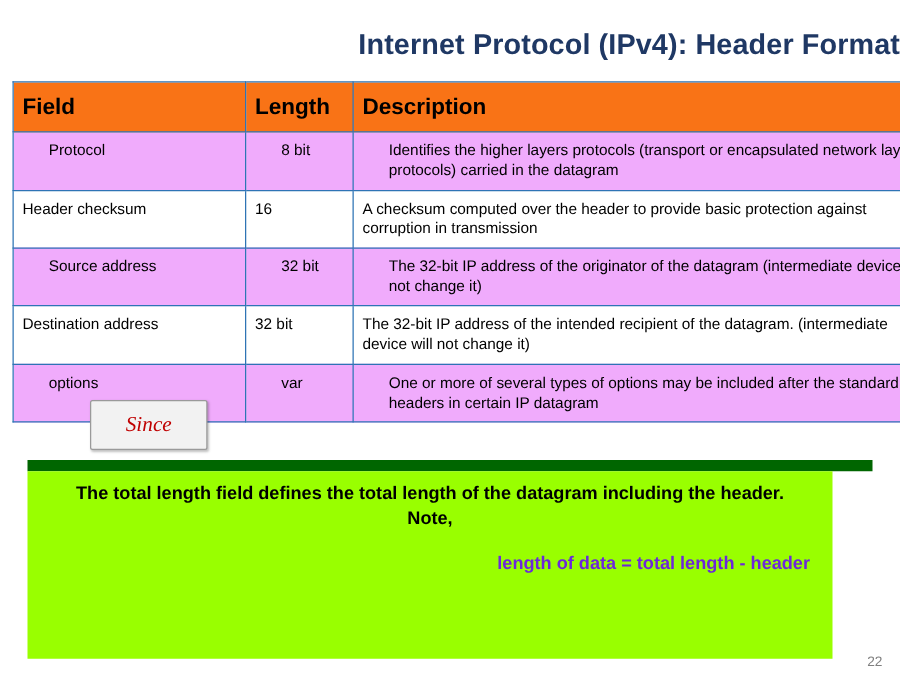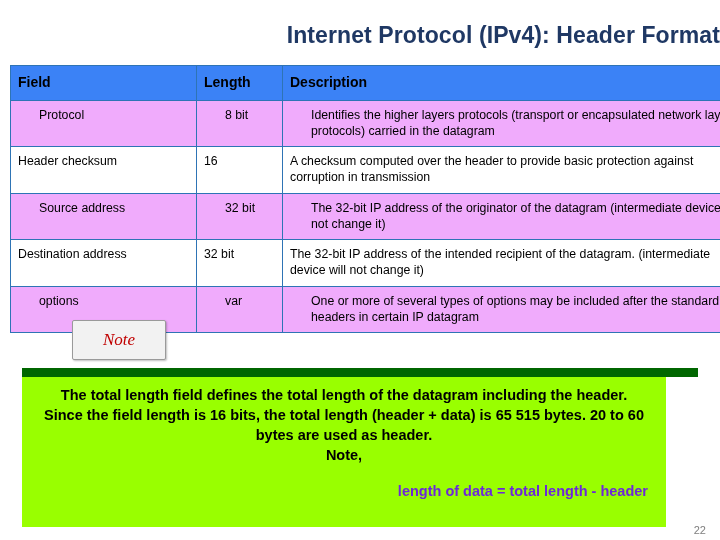--- a/index.html
+++ b/index.html
@@ -46,22 +46,22 @@
     padding: 7px 6px 7px 7px;
     font-size: 12.3px;
     color: #000000;
     line-height: 1.28;
     text-align: left;
     font-weight: normal;
   }
 
   table.hdr-table tr.header-row td {
     font-weight: bold;
-    background: #3b82f6;
-    font-size: 14px;
+    background: #f97316;
+    font-size: 18px;
     padding-top: 8px;
     padding-bottom: 8px;
   }
 
   table.hdr-table tr.alt td {
     background: #f0abfc;
     padding-left: 28px;
   }
 
   table.hdr-table tr.plain td {
@@ -177,25 +177,24 @@
       <tr class="alt">
         <td>options</td>
         <td>var</td>
         <td class="desc-cell">One or more of several types of options may be included after the standard headers in certain IP datagram</td>
       </tr>
     </tbody>
   </table>
 </div>
 
 <div class="note-box">
-  <span class="note-text">Note</span>
+  <span class="note-text">Since</span>
 </div>
 
 <div class="green-bar"></div>
 
 <div class="green-box">
   <p>The total length field defines the total length of the datagram including the header.</p>
-  <p>Since the field length is 16 bits, the total length  (header + data) is 65 515 bytes. 20 to 60 bytes are used as header.</p>
   <p class="thus">Note,</p>
   <p class="red">length of data = total length - header</p>
 </div>
 
 <div class="page-num">22</div>
 
 </body></html>

